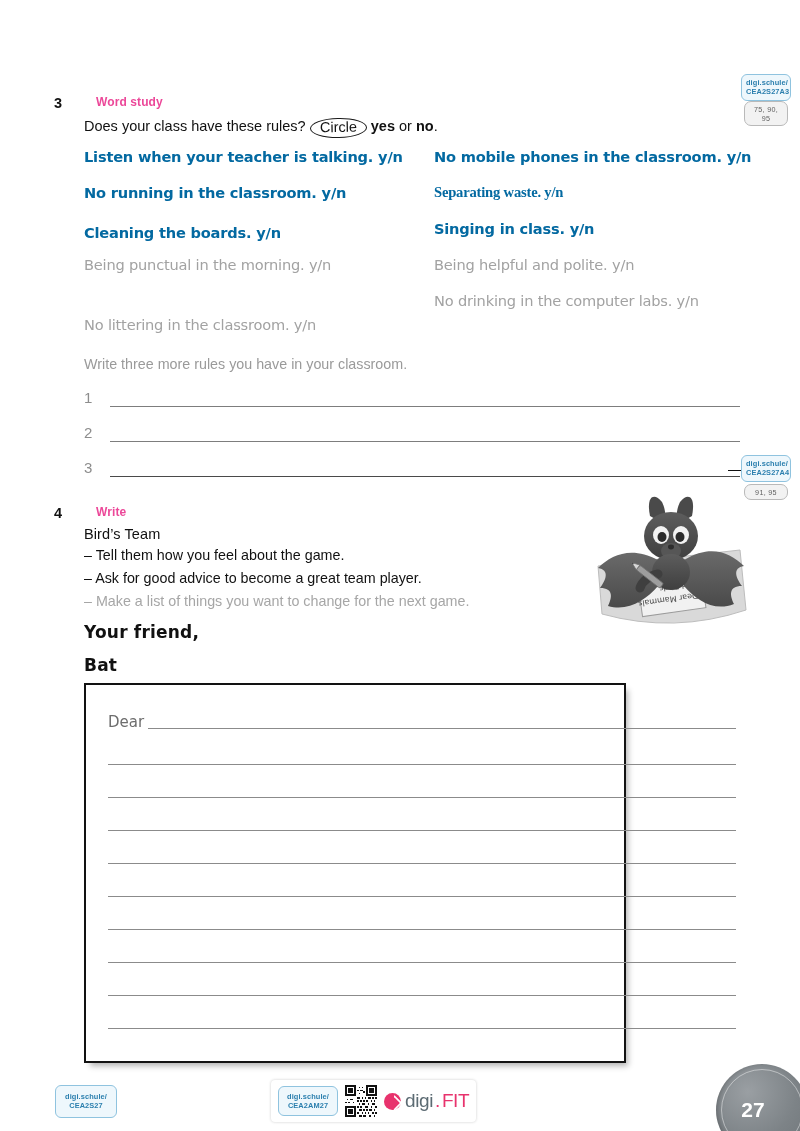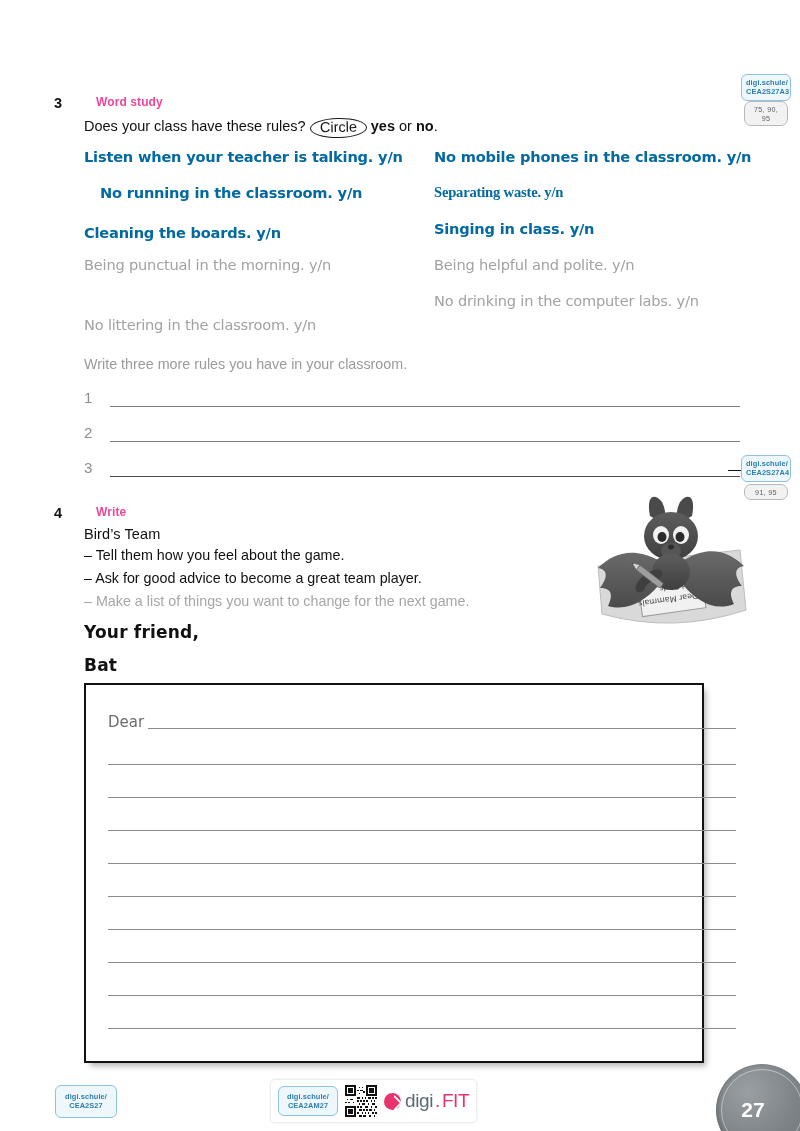--- a/index.html
+++ b/index.html
@@ -74,21 +74,21 @@
   .sign {
     position:absolute;
     font-family:"DejaVu Sans", sans-serif;
     font-size:17px; font-weight:600; color:#111;
     letter-spacing:.2px;
   }
 
   
   .writebox {
     position:absolute;
-    left:84px; top:683px; width:620px; height:380px;
+    left:84px; top:683px; width:542px; height:380px;
     border: 2px solid #121212;
     background:#fff;
     box-shadow: 4px 5px 6px -2px rgba(0,0,0,.30);
   }
   .wb-dear {
     position:absolute; left:22px; top:28px;
     font-size:15px; color:#6d6d6d;
     font-family:"DejaVu Sans", sans-serif;
   }
   .wb-line {
@@ -184,21 +184,21 @@
   <div class="ex-title" style="left:84px; top:95px;">Word study</div>
 
   <div class="inline-row" style="left:84px; top:117px;">
     <span>Does your class have these rules?</span>
     <span class="circle-word">Circle</span>
     <b>yes</b>
     <span>or</span> <b>no</b><span>.</span>
   </div>
 
   <div class="rule-item on" style="left:84px; top:148px;">Listen when your teacher is talking. y/n</div>
-  <div class="rule-item on" style="left:84px; top:184px;margin-left:16px;">No running in the classroom. y/n</div>
+  <div class="rule-item on" style="left:84px; top:184px;">No running in the classroom. y/n</div>
   <div class="rule-item on" style="left:84px; top:224px;">Cleaning the boards. y/n</div>
   <div class="rule-item off" style="left:84px; top:256px;">Being punctual in the morning. y/n</div>
   <div class="rule-item off" style="left:84px; top:292px;margin-top:24px;">No littering in the classroom. y/n</div>
 
   <div class="rule-item on" style="left:434px; top:148px;">No mobile phones in the classroom. y/n</div>
   <div class="rule-item on" style="left:434px; top:184px;font-family:Liberation Serif, serif;">Separating waste. y/n</div>
   <div class="rule-item on" style="left:434px; top:220px;">Singing in class. y/n</div>
   <div class="rule-item off" style="left:434px; top:256px;">Being helpful and polite. y/n</div>
   <div class="rule-item off" style="left:434px; top:292px;">No drinking in the computer labs. y/n</div>
 

